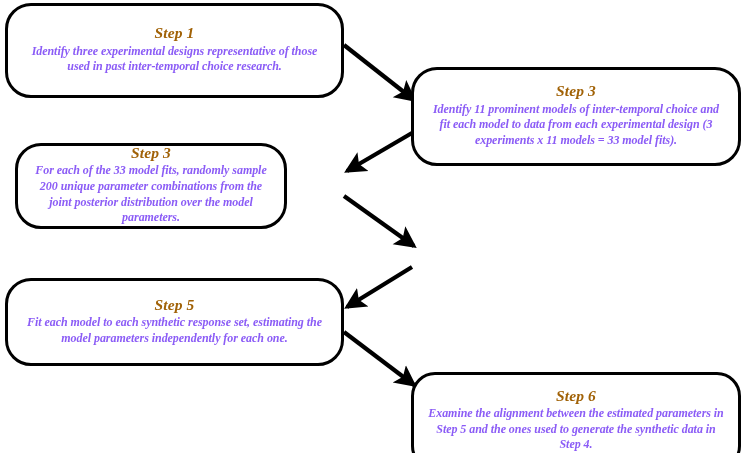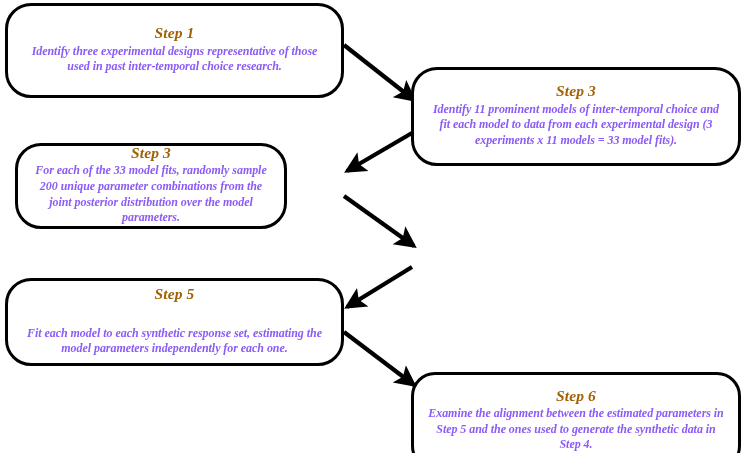--- a/index.html
+++ b/index.html
@@ -54,21 +54,21 @@
     line-height: 1.3;
     color: #8b5cf6;
     letter-spacing: -0.05px;
   }
 
   
   #box-step-1 { left: 5px;   top: 3px;   width: 339px; height: 95px; }
   #box-step-2 { left: 411px; top: 67px;  width: 330px; height: 99px; }
   #box-step-3 { left: 15px;   top: 143px; width: 272px; height: 86px; }
   #box-step-4 { left: 411px; top: 213px; width: 330px; height: 88px; }
-  #box-step-5 { left: 5px;   top: 278px; width: 339px; height: 88px; justify-content: space-between; }
+  #box-step-5 { left: 5px;   top: 278px; width: 339px; height: 88px; }
   #box-step-6 { left: 411px; top: 372px; width: 330px; height: 98px; border-radius: 24px; }
 </style>
 </head>
 <body>
 
 <div id="flowchart-root">
 
   <svg id="arrow-layer" viewBox="0 0 748 453" width="748" height="453" xmlns="http://www.w3.org/2000/svg">
     <defs>
       <marker id="ah" markerWidth="6" markerHeight="6" refX="4.4" refY="3" orient="auto" markerUnits="strokeWidth">

